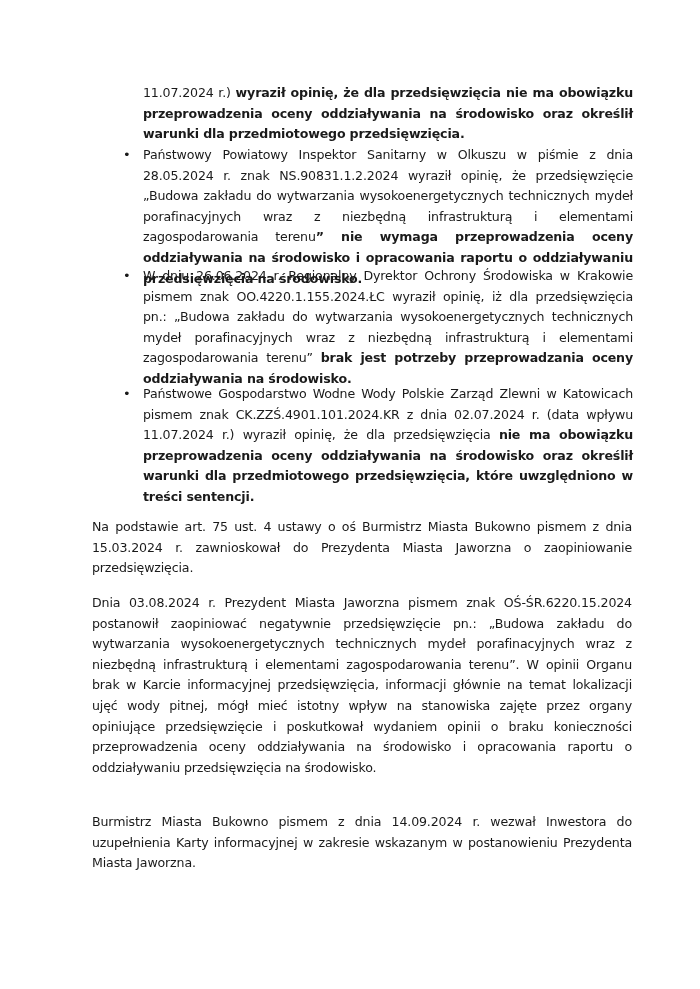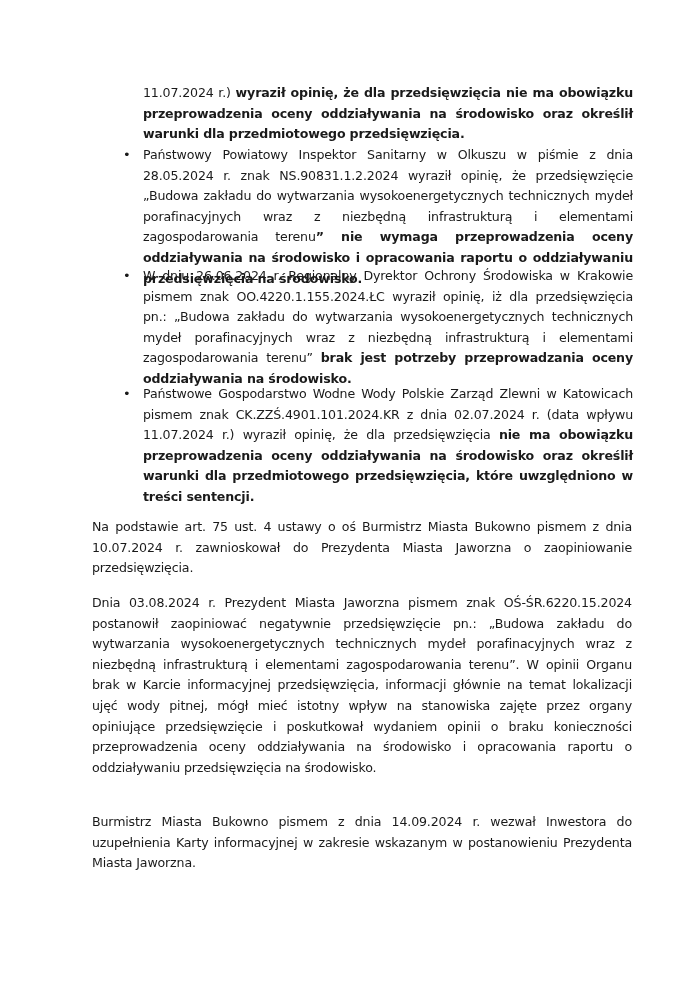--- a/index.html
+++ b/index.html
@@ -29,19 +29,19 @@
   <div class="block bullet-item" style="top:266px;">
     <span class="bullet-dot">•</span>
     <span>W dniu 26.06.2024 r. Regionalny Dyrektor Ochrony Środowiska w Krakowie pismem znak OO.4220.1.155.2024.ŁC wyraził opinię, iż dla przedsięwzięcia pn.: „Budowa zakładu do wytwarzania wysokoenergetycznych technicznych mydeł porafinacyjnych wraz z niezbędną infrastrukturą i elementami zagospodarowania terenu” </span><b>brak jest potrzeby przeprowadzania oceny oddziaływania na środowisko.</b>
   </div>
 
   <div class="block bullet-item" style="top:384px;">
     <span class="bullet-dot">•</span>
     <span>Państwowe Gospodarstwo Wodne Wody Polskie Zarząd Zlewni w Katowicach pismem znak CK.ZZŚ.4901.101.2024.KR z dnia 02.07.2024 r. (data wpływu 11.07.2024 r.) wyraził opinię, że dla przedsięwzięcia </span><b>nie ma obowiązku przeprowadzenia oceny oddziaływania na środowisko oraz określił warunki dla przedmiotowego przedsięwzięcia, które uwzględniono w treści sentencji.</b>
   </div>
 
-  <div class="block para" style="top:517px;">Na podstawie art. 75 ust. 4 ustawy o oś Burmistrz Miasta Bukowno pismem z dnia 10.07.2024 r. zawnioskował do Prezydenta Miasta Jaworzna o zaopiniowanie przedsięwzięcia.</div>
+  <div class="block para" style="top:517px;">Na podstawie art. 75 ust. 4 ustawy o oś Burmistrz Miasta Bukowno pismem z dnia 15.03.2024 r. zawnioskował do Prezydenta Miasta Jaworzna o zaopiniowanie przedsięwzięcia.</div>
 
   <div class="block para" style="top:593px;">Dnia 03.08.2024 r. Prezydent Miasta Jaworzna pismem znak OŚ-ŚR.6220.15.2024 postanowił zaopiniować negatywnie przedsięwzięcie pn.: „Budowa zakładu do wytwarzania wysokoenergetycznych technicznych mydeł porafinacyjnych wraz z niezbędną infrastrukturą i elementami zagospodarowania terenu”. W opinii Organu brak w Karcie informacyjnej przedsięwzięcia, informacji głównie na temat lokalizacji ujęć wody pitnej, mógł mieć istotny wpływ na stanowiska zajęte przez organy opiniujące przedsięwzięcie i poskutkował wydaniem opinii o braku konieczności przeprowadzenia oceny oddziaływania na środowisko i opracowania raportu o oddziaływaniu przedsięwzięcia na środowisko.</div>
 
   <div class="block para" style="top:812px;">Burmistrz Miasta Bukowno pismem z dnia 14.09.2024 r. wezwał Inwestora do uzupełnienia Karty informacyjnej w zakresie wskazanym w postanowieniu Prezydenta Miasta Jaworzna.</div>
 
 </div>
 
 </body></html>

